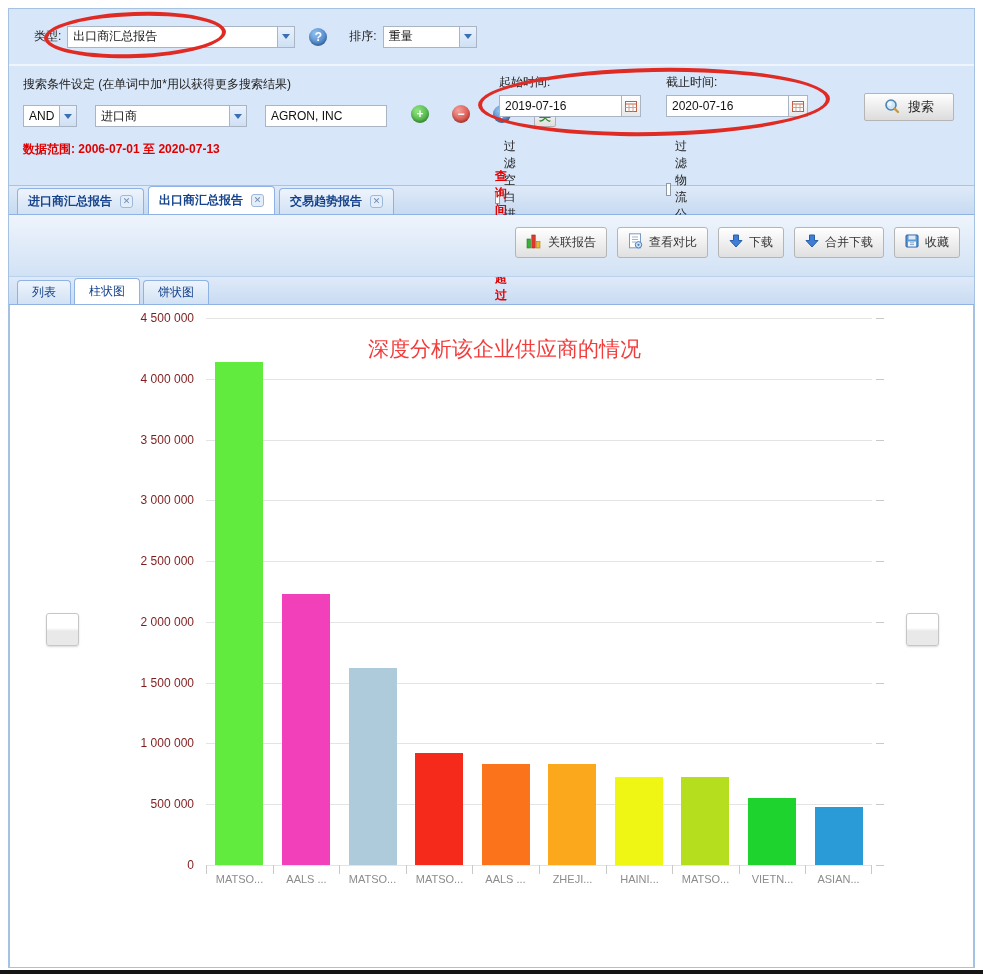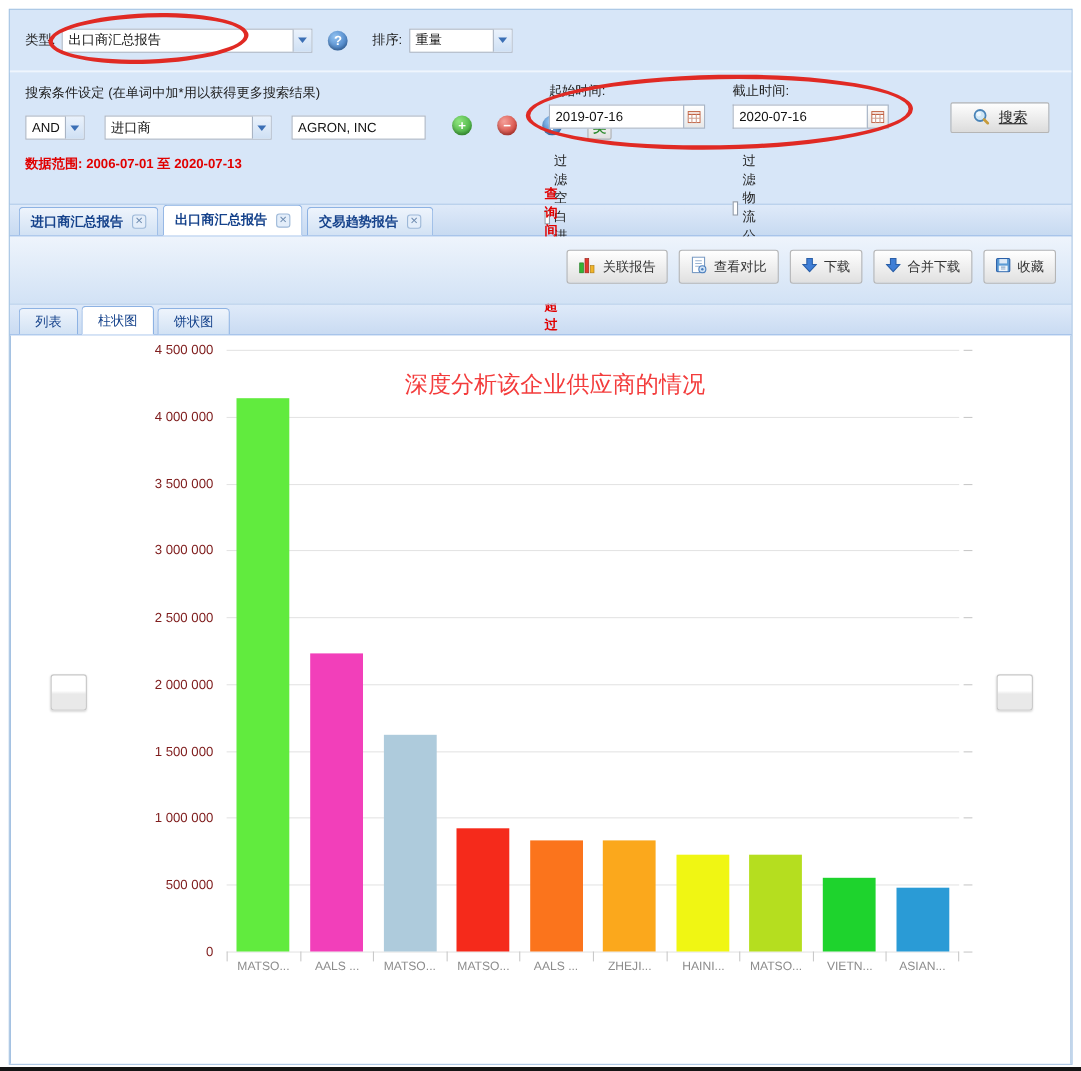--- a/index.html
+++ b/index.html
@@ -4,21 +4,21 @@
 <style>
   * { box-sizing: border-box; margin: 0; padding: 0; }
   html,body { width: 983px; height: 974px; overflow: hidden;
     font-family: "Liberation Sans", "DejaVu Sans", sans-serif; background: #ffffff; }
   body { position: relative; font-size: 12px; color: #222; }
 
   .frame { position: absolute; left: 8px; top: 8px; width: 967px; height: 960px;
     display: flex; flex-direction: column; border: 1px solid #a5c2e2; background: #d7e6f8; }
 
   
-  .top-panel { height: 57px; display: flex; align-items: center; padding-left: 14px;
+  .top-panel { height: 57px; display: flex; align-items: center; padding-left: 25px;
     background: #d7e6f8; border-bottom: 2px solid #eff5fd; }
   .lbl { color: #1c1c1c; margin-right: 6px; }
   .select { position: relative; height: 22px; background: #fff; border: 1px solid #a9b4c4;
     display: flex; align-items: center; padding: 0 20px 0 5px; color: #111; }
   .select .arrow { position: absolute; right: 0; top: 0; width: 17px; height: 100%;
     background: linear-gradient(#eaf2fc,#cfe0f4); border-left: 1px solid #a9b4c4;
     display: flex; align-items: center; justify-content: center; }
   .select .arrow::after { content:""; width: 0; height: 0; border: 4px solid transparent;
     border-top: 5px solid #3b6fb5; margin-top: 4px; }
   .circle-icon { width: 18px; height: 18px; border-radius: 50%; color: #fff; font-weight: bold;
@@ -43,21 +43,21 @@
   .date-group { position: absolute; top: 0; }
   .date-box { display: flex; margin-top: 4px; }
   .date-box .text-input { width: 122px; border-right: none; }
   .cal-btn { width: 20px; height: 22px; border: 1px solid #a9b4c4; background: linear-gradient(#fff,#e8e8e8);
     display: flex; align-items: center; justify-content: center; }
   .cb-row { position: absolute; top: 64px; display: flex; align-items: center; gap: 4px; }
   .checkbox { width: 13px; height: 13px; background: #fff; border: 1px solid #8e99a8; }
   .warn { position: absolute; top: 94px; left: 0; color: #e10000; font-weight: bold; }
   .search-btn { position: absolute; right: 20px; top: 27px; width: 90px; height: 28px;
     border: 1px solid #b5b5b5; border-radius: 2px; background: linear-gradient(#fefefe,#dcdcdc);
-    display: flex; align-items: center; justify-content: center; gap: 8px; font-size: 13px; cursor: pointer; text-decoration: underline; }
+    display: flex; align-items: center; justify-content: center; gap: 8px; font-size: 13px; cursor: pointer; }
 
   
   .red-ellipse { position: absolute; border: 4px solid #e02a24; border-radius: 50%;
     pointer-events: none; z-index: 60; }
   .ellipse-type { left: 44px; top: 12px; width: 182px; height: 46px; transform: rotate(-2deg); }
   .ellipse-dates { left: 478px; top: 68px; width: 352px; height: 68px; transform: rotate(-1deg); }
 
   
   .tabstrip { height: 30px; display: flex; align-items: flex-end; gap: 4px; padding-left: 8px;
     background: linear-gradient(#dfeaf9,#c7daf1); border-top: 1px solid #a8c4e4;

